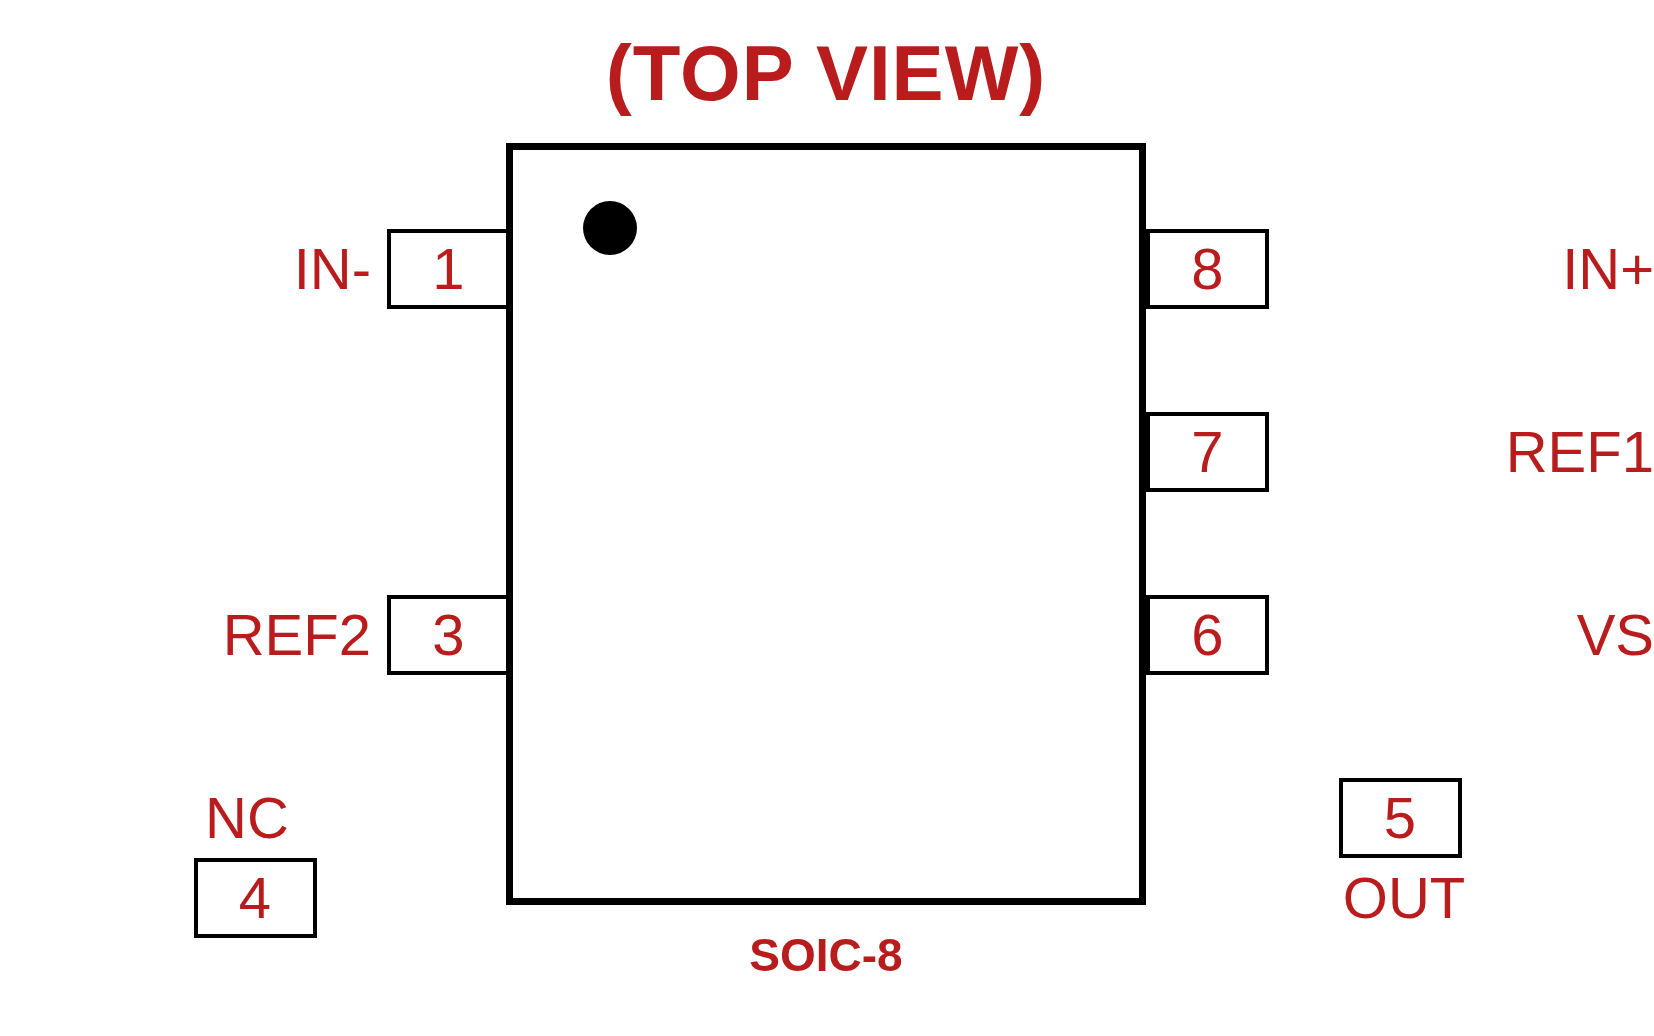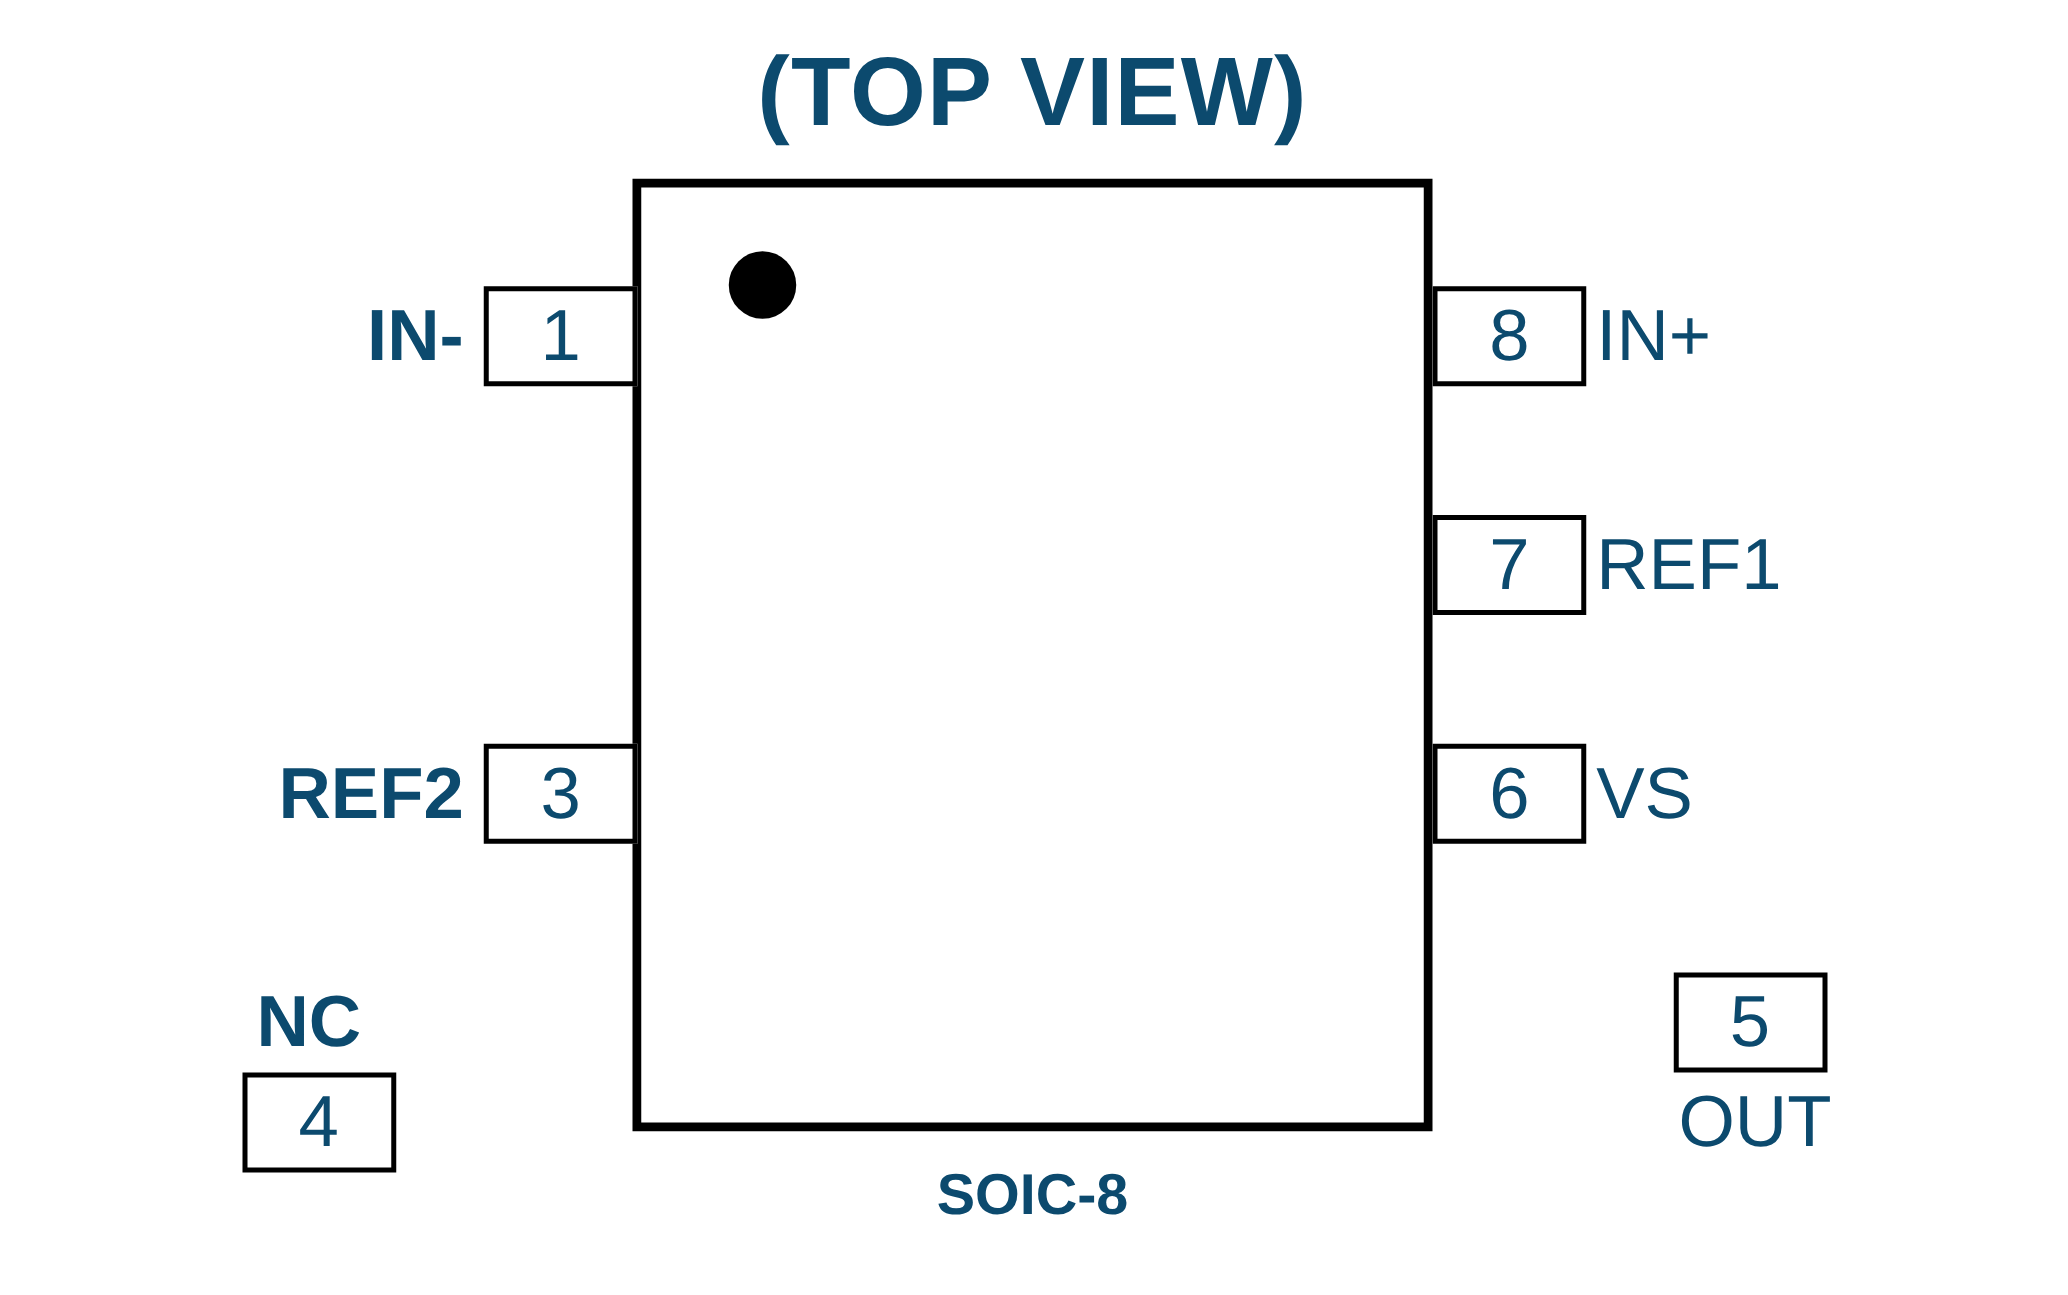--- a/index.html
+++ b/index.html
@@ -3,21 +3,21 @@
 <meta charset="utf-8">
 <style>
   * { margin: 0; padding: 0; box-sizing: border-box; }
   html, body { background: #ffffff; }
   .stage {
     position: relative;
     width: 1654px;
     height: 1036px;
     background: #ffffff;
     font-family: "Liberation Sans", "DejaVu Sans", sans-serif;
-    color: #0c4a6e;
+    color: #b91c1c;
     overflow: hidden;
   }
   .diagram-title {
     position: absolute;
     left: 506px;
     top: 28px;
     width: 640px;
     text-align: center;
     font-size: 78px;
     font-weight: bold;
@@ -48,22 +48,22 @@
     display: flex;
     align-items: center;
   }
   .pin-row.left  { left: 0;     width: 510px; }
   .pin-row.right { left: 1146px; width: 508px; }
   .pin-label {
     font-size: 58px;
     line-height: 80px;
     white-space: nowrap;
   }
-  .pin-row.left .pin-label  { flex: 1; text-align: right; padding-right: 16px; font-weight: bold; }
-  .pin-row.right .pin-label { flex: 1; text-align: left;  padding-left: 8px; }
+  .pin-row.left .pin-label  { flex: 1; text-align: right; padding-right: 16px; }
+  .pin-row.right .pin-label { flex: 1; text-align: right;  padding-left: 8px; }
   .pin-box {
     width: 123px;
     height: 80px;
     border: 4px solid #000000;
     background: #ffffff;
     display: flex;
     align-items: center;
     justify-content: center;
     flex: 0 0 auto;
   }

